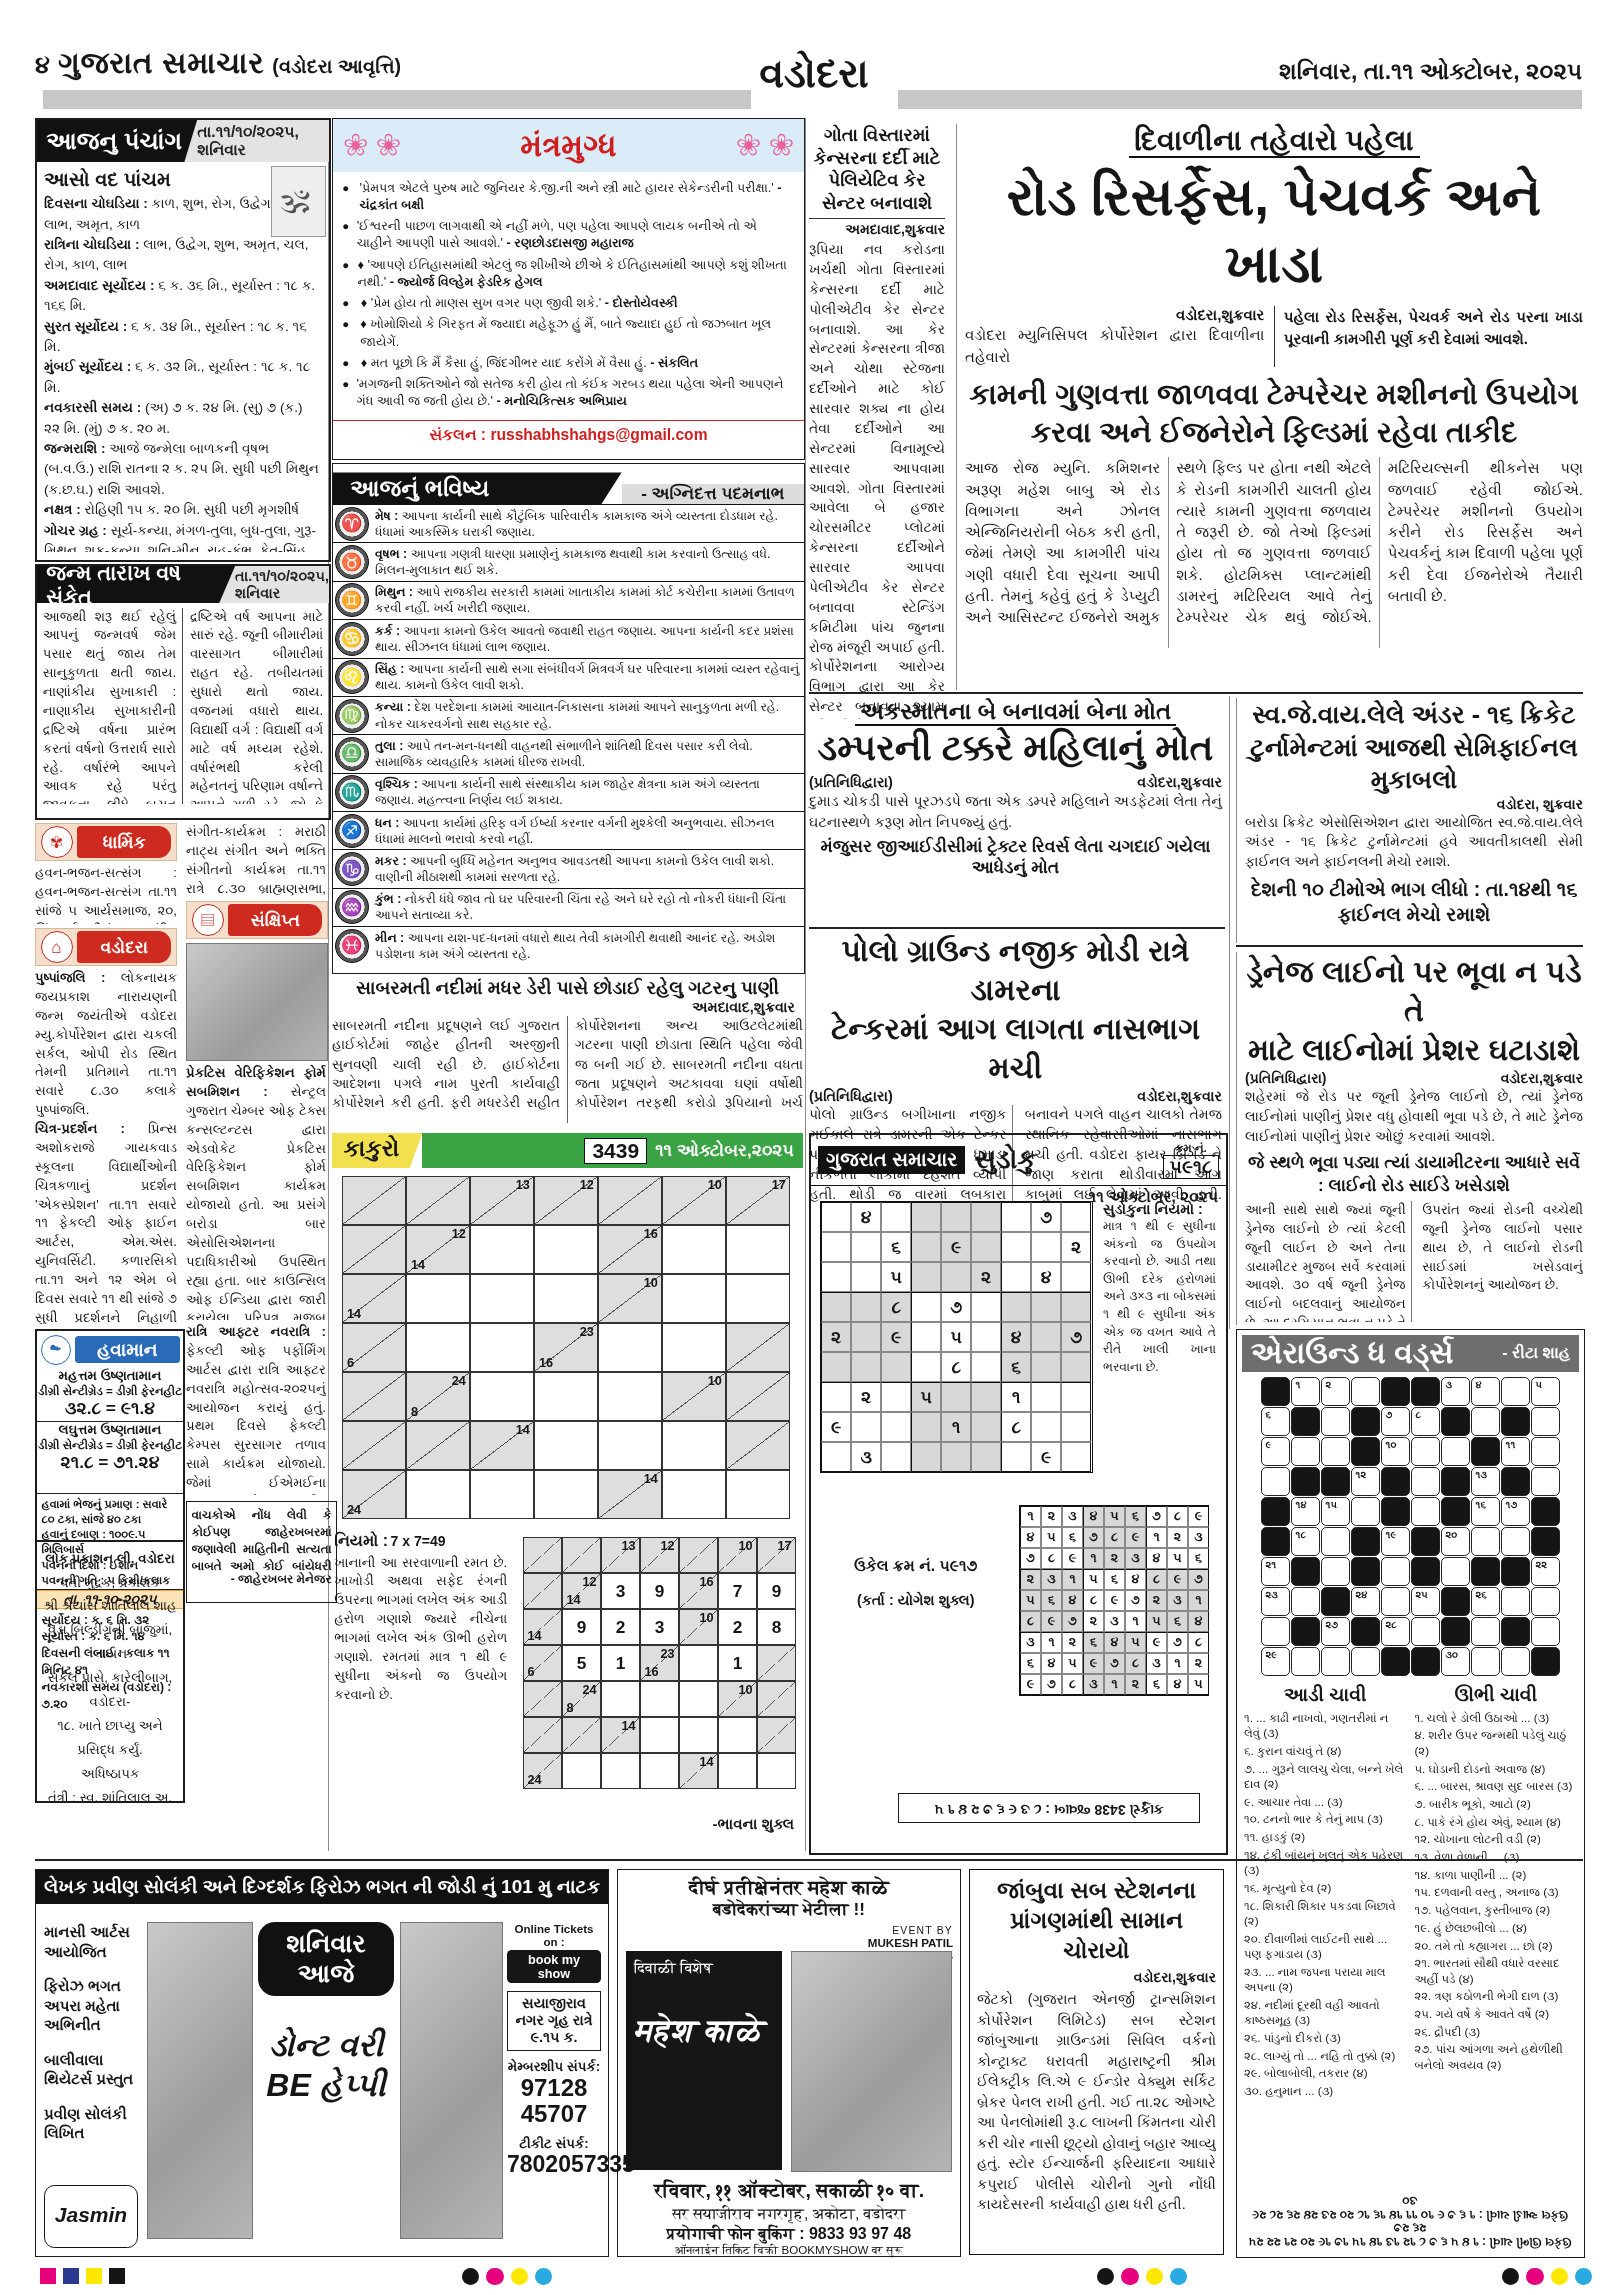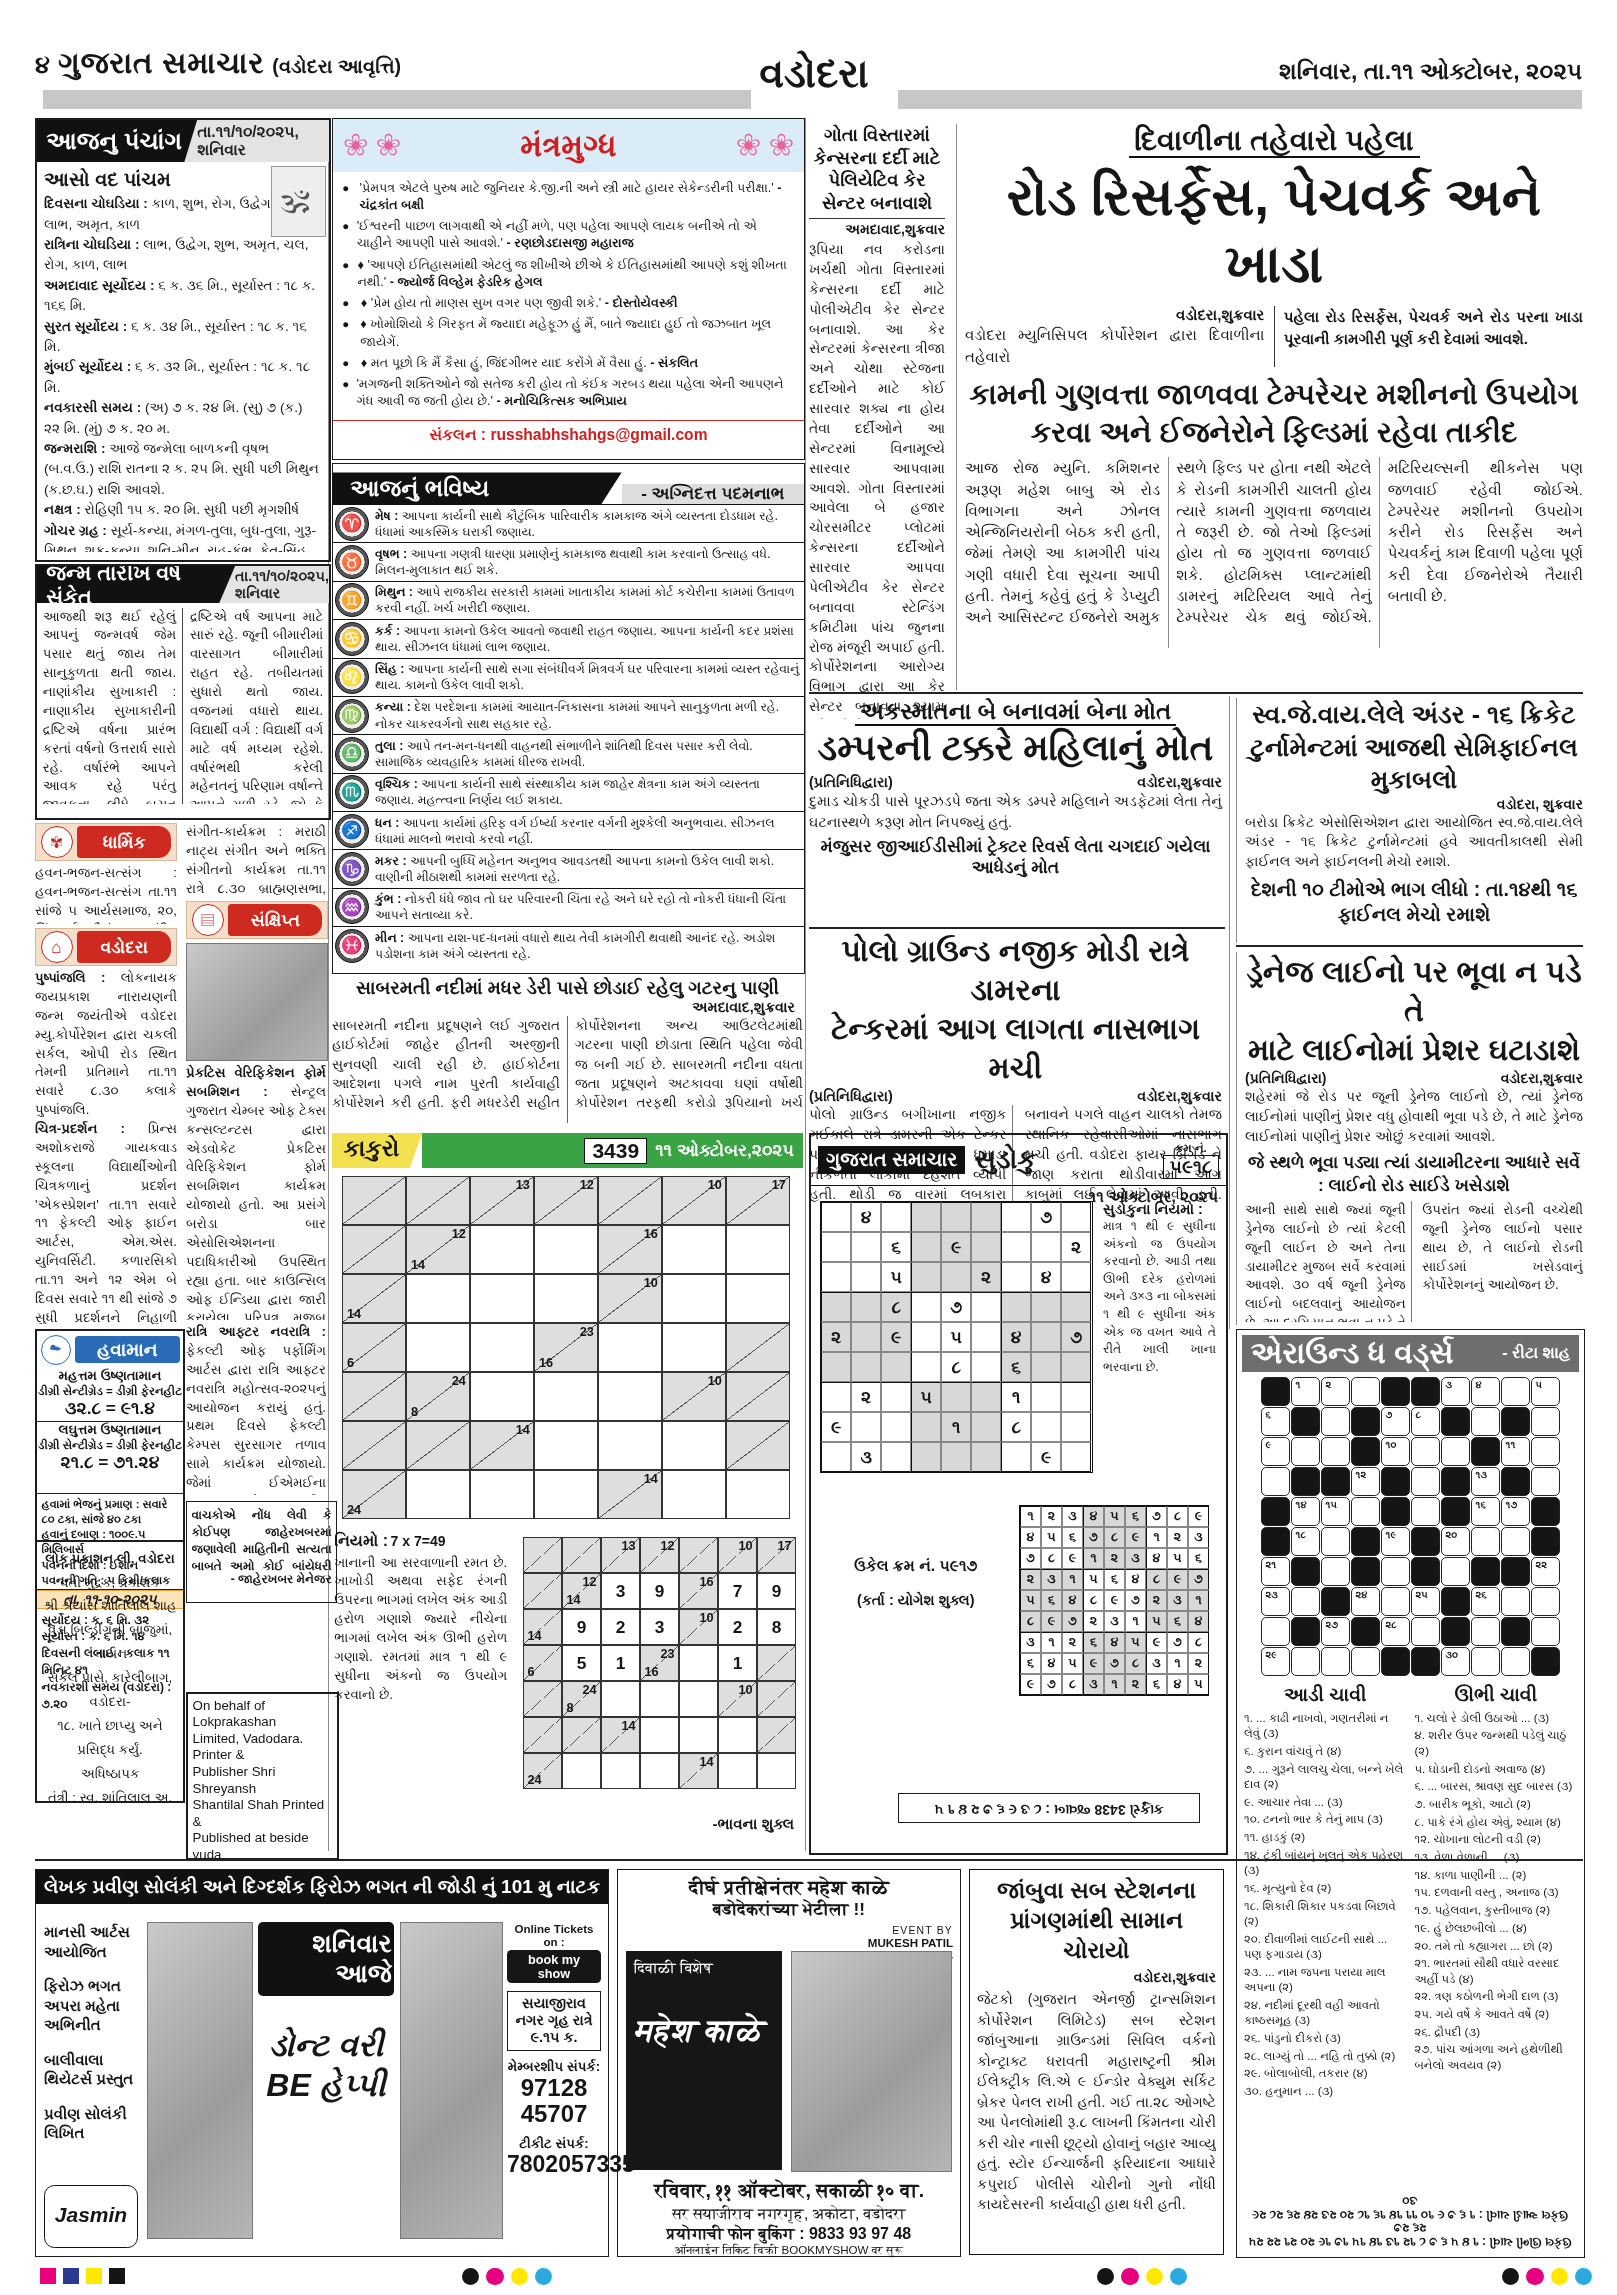--- a/index.html
+++ b/index.html
@@ -183,27 +183,20 @@
       <div style="font-size: 13.3px; line-height: 1.8;">૧૮. ખાતે છાપ્યુ અને પ્રસિદ્ધ કર્યું.</div>
       <div style="font-size: 13.3px; line-height: 1.8;">અધિષ્ઠાપક</div>
       <div style="font-size: 13.3px; line-height: 1.8;">તંત્રી : સ્વ. શાંતિલાલ અ. શાહ</div>
     </div>
 
   <div class="abs box3" style="left:186px;top:1501px;width:140px;height:91px;padding:4.6px;">
     <div class="para jus b ovh" style="font-size:12px;height:65px;">વાચકોએ નોંધ લેવી કે કોઈપણ જાહેરખબરમાં જણાવેલી માહિતીની સત્યતા બાબતે અમો કોઈ બાંયેધરી આપતા નથી. વાચકોએ પોતાની રીતે પૂરતી ચકાસણી કરીને યોગ્ય નિર્ણય લેવાનો રહેશે.</div>
     <div class="rt b" style="font-size:12px;">- જાહેરખબર મેનેજર</div>
   </div>
 
-  <div id="publisher-en" class="abs box4 ovh" style="left:186px;top:1692px;width:140px;height:157px;padding:3.5px 4.6px;font-family:'Liberation Sans',sans-serif;">
-      <div style="font-size: 13.3px; line-height: 1.25;">On behalf of Lokprakashan</div>
-      <div style="font-size: 13.3px; line-height: 1.25;">Limited, Vadodara. Printer &amp;</div>
-      <div style="font-size: 13.3px; line-height: 1.25;">Publisher Shri Shreyansh</div>
-      <div style="font-size: 13.3px; line-height: 1.25;">Shantilal Shah Printed &amp;</div>
-      <div style="font-size: 13.3px; line-height: 1.25;">Published at beside vuda</div>
-    </div>
 
   <div class="abs box3" style="left:332px;top:118px;width:471px;height:340px;">
     <div style="height:53px;background:#d9ecf7;display:flex;align-items:center;justify-content:space-between;padding:0 10.4px;">
       <span style="color:#e8629a;font-size:30px;">❀ ❀</span>
       <span style="color:#d01e1e;font-weight:900;font-size:31px;">મંત્રમુગ્ધ</span>
       <span style="color:#e8629a;font-size:30px;">❀ ❀</span>
     </div>
     <div id="quotes-list" class="ovh" style="height:241px;padding:3.5px 9.2px;">
         <div class="quote">
           <div class="bu">●</div>
@@ -963,21 +956,21 @@
   <div class="abs box3" style="left:35px;top:1869px;width:572px;height:386px;">
     <div style="background:#111;color:#fff;font-weight:bold;font-size:19px;text-align:center;padding:5.8px 2.3px;">લેખક પ્રવીણ સોલંકી અને દિગ્દર્શક ફિરોઝ ભગત ની જોડી નું 101 મુ નાટક</div>
     <div id="natak-credits" class="abs" style="left:8px;top:52px;width:98px;">
         <div class="b" style="font-size: 15px; line-height: 1.3; margin-bottom: 15px;">માનસી આર્ટસ આયોજિત</div>
         <div class="b" style="font-size: 15px; line-height: 1.3; margin-bottom: 15px;">ફિરોઝ ભગત અપરા મહેતા અભિનીત</div>
         <div class="b" style="font-size: 15px; line-height: 1.3; margin-bottom: 15px;">બાલીવાલા થિયેટર્સ પ્રસ્તુત</div>
         <div class="b" style="font-size: 15px; line-height: 1.3; margin-bottom: 15px;">પ્રવીણ સોલંકી લિખિત</div>
       </div>
     <div class="abs photo" style="left:111px;top:52px;width:104px;height:315px;"></div>
     <div class="abs" style="left:222px;top:52px;width:136px;">
-      <div style="background:#111;color:#fff;font-weight:900;font-size:25.4px;text-align:right;border-radius:5px;padding:7px 2.3px;">શનિવાર આજે</div>
+      <div style="background:#111;color:#fff;font-weight:900;font-size:25.4px;text-align:center;border-radius:17px;padding:7px 2.3px;">શનિવાર આજે</div>
       <div class="b ctr" style="font-size:32px;font-style:italic;line-height:1.25;margin-top:29px;">ડોન્ટ વરી BE હેપ્પી</div>
     </div>
     <div class="abs photo" style="left:364px;top:52px;width:101px;height:315px;"></div>
     <div class="abs ctr" style="left:471px;top:52px;width:94px;">
       <div class="b" style="font-size:11.6px;">Online Tickets on :</div>
       <div class="bmslogo" style="font-size:12.7px;margin-top:2.3px;">book my show</div>
       <div class="b box3" style="font-size:14.4px;margin-top:8px;padding:3.5px;">સયાજીરાવ નગર ગૃહ રાત્રે ૯.૧૫ ક.</div>
       <div class="b" style="font-size:13.3px;margin-top:8px;">મેમ્બરશીપ સંપર્ક:</div>
       <div class="b" style="font-size:24px;line-height:1.1;">97128 45707</div>
       <div class="b" style="font-size:13.3px;margin-top:8px;">ટીકીટ સંપર્ક:</div>

